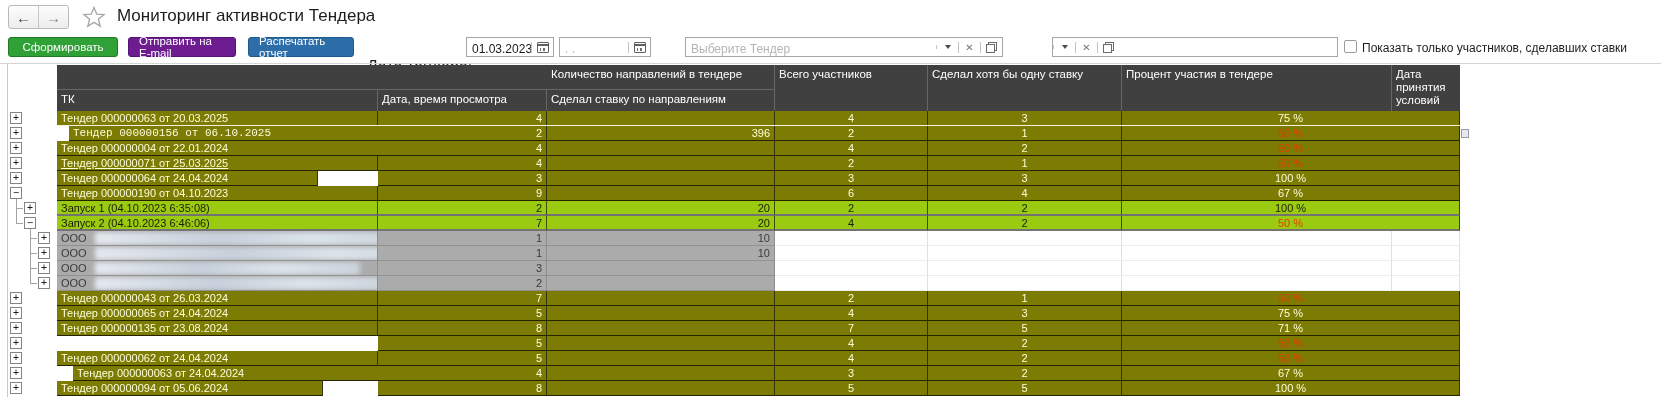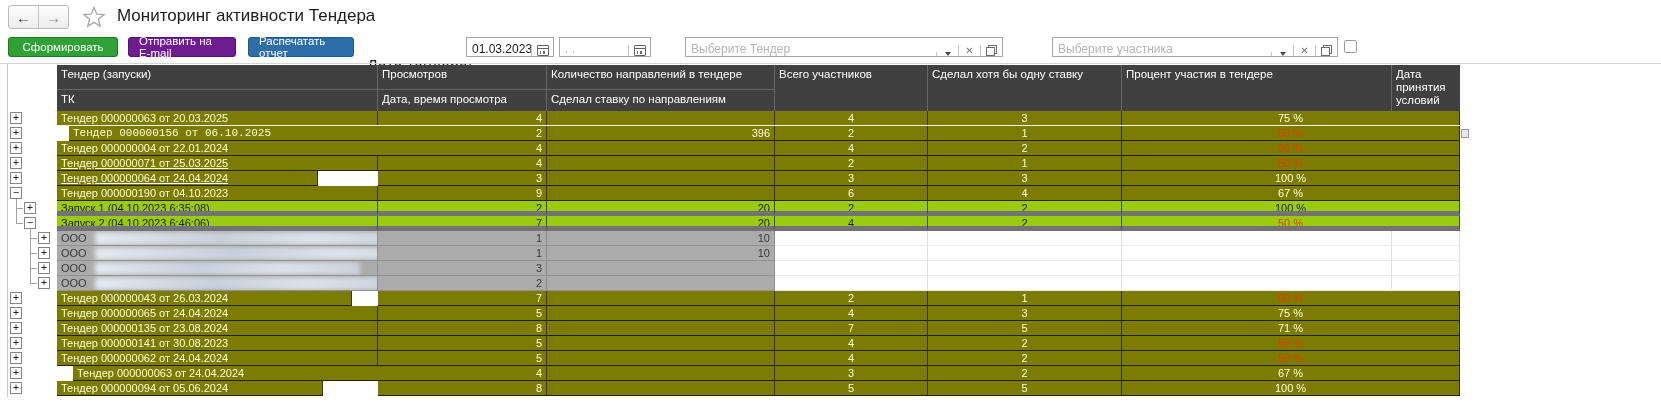--- a/index.html
+++ b/index.html
@@ -23,21 +23,21 @@
   .toolbar { position:absolute; left:0; top:34px; width:1661px; height:28px; }
   .btn { position:absolute; top:3px; height:20px; border-radius:3px; color:#fff;
     font-size:11.5px; display:flex; align-items:center; justify-content:center;
     padding:0 10px; cursor:default; }
   .btn-generate { left:8px;  width:110px; background:var(--c-generate); border:1px solid #1d7c22; }
   .btn-email    { left:128px; width:108px; background:var(--c-email);    border:1px solid #55127a; }
   .btn-print    { left:248px; width:106px; background:var(--c-print);    border:1px solid #1f5a8c; }
   .lbl { position:absolute; top:24px; font-size:16px; color:#1e1e1e; }
   .lbl-date { left:367px; }
   .field { position:absolute; top:3px; height:20px; background:#fff;
-    border:1px solid #a6a6a6; display:flex; align-items:flex-end; }
+    border:1px solid #a6a6a6; display:flex; align-items:center; }
   .field .txt { flex:1; font-size:12px; color:#1a1a1a; padding:3px 4px 0 5px; white-space:nowrap; overflow:hidden; }
   .field .txt.ph { color:#b4b4b4; }
   .fbtn { width:22px; border-left:1px solid #c3c3c3; display:flex; align-items:center; justify-content:center; }
   .cal { position:relative; width:12px; height:11px; border:1px solid #5f5f5f; border-radius:1px; }
   .cal::before { content:""; position:absolute; left:0; top:1.5px; width:100%; height:1.5px; background:#5f5f5f; }
   .cal::after { content:""; position:absolute; left:2px; top:5px; width:6px; height:3px;
     background:repeating-linear-gradient(90deg,#6e6e6e 0 1.5px,transparent 1.5px 3.5px); }
   .date1 { left:466px; width:88px; }
   .date2 { left:559px; width:92px; }
   .combo1 { left:685px; width:318px; }
@@ -57,21 +57,21 @@
   .grid-leftline { position:absolute; left:7px; top:0; width:1px; height:333px; background:#c9c9c9; }
   .thead { position:absolute; left:57px; top:1px; width:1403px; height:46px;
     background:var(--c-header); color:#fff; font-size:11.5px; }
   .hc { position:absolute; padding:3px 4px; border-right:1px solid #666;
     overflow:hidden; line-height:13px; }
   .hc.sub { border-top:1px solid #666; }
   .tbody { position:absolute; left:0; top:0; width:1661px; height:340px; }
   .row { position:absolute; left:57px; width:1403px; height:15px; font-size:11px; line-height:14px; }
   .cell { position:absolute; top:0; height:15px; padding:0 4px; white-space:nowrap; overflow:hidden; }
   .t-row .cell { background:var(--c-olive); color:#fdfdda; border-right:1px solid #33330a; border-bottom:1px solid #242400; }
-  .l-row .cell { background:var(--c-green); color:#1c1c00; border-right:1px solid #3d4d00; border-bottom:5px solid #737373; }
+  .l-row .cell { background:var(--c-green); color:#1c1c00; border-right:1px solid #3d4d00; border-bottom:2px solid #737373; }
   .o-row .cell.dark { background:var(--c-grey); color:#3a3a3a; border-right:1px solid #8d8d8d; border-bottom:1px solid #919191; }
   .o-row .cell.lite { background:#fff; border-right:1px solid #e0e0e0; border-bottom:1px solid #ececec; }
   .num-r { text-align:right; }
   .num-c { text-align:center; }
   .pct.red { color:var(--c-red); }
   .blur-blob { position:absolute; top:1px; height:13px; border-radius:2px;
     background:linear-gradient(100deg,#e8edf4,#c9d3df 40%,#dfe7ee 70%,#cdd5e0);
     filter:blur(2.5px); opacity:.95; }
   .expander { position:absolute; width:12px; height:12px; border:1px solid #848484;
     background:#fff; color:#1e1e1e; font-size:10px; line-height:10px; text-align:center;
@@ -124,42 +124,40 @@
         </div>
       <div class="fbtn">
           <span class="xmark">✕</span>
         </div>
       <div class="fbtn">
           <span class="choose"></span>
         </div>
     </div>
 
     <div class="field combo2">
-      <div class="txt ph">Выберите участника</div>
       <div class="fbtn">
           <span class="arrow-down"></span>
         </div>
       <div class="fbtn">
           <span class="xmark">✕</span>
         </div>
       <div class="fbtn">
           <span class="choose"></span>
         </div>
     </div>
 
     <div class="checkbox"></div>
+    <div class="lbl lbl-check">Показать только участников, сделавших ставки</div>
   </div>
 
   <div class="grid">
     <div class="grid-leftline"></div>
 
     <div class="thead">
-      <div class="hc" style="left:0;top:0;width:321px;height:24px">Тендер (запуски)</div>
       <div class="hc sub" style="left:0;top:24px;width:321px;height:22px">ТК</div>
-      <div class="hc" style="left:321px;top:0;width:169px;height:24px">Просмотров</div>
       <div class="hc sub" style="left:321px;top:24px;width:169px;height:22px">Дата, время просмотра</div>
       <div class="hc" style="left:490px;top:0;width:228px;height:24px">Количество направлений в тендере</div>
       <div class="hc sub" style="left:490px;top:24px;width:228px;height:22px">Сделал ставку по направлениям</div>
       <div class="hc" style="left:718px;top:0;width:153px;height:46px">Всего участников</div>
       <div class="hc" style="left:871px;top:0;width:194px;height:46px">Сделал хотя бы одну ставку</div>
       <div class="hc" style="left:1065px;top:0;width:270px;height:46px">Процент участия в тендере</div>
       <div class="hc" style="left:1335px;top:0;width:68px;height:46px;border-right:none">Дата принятия условий</div>
     </div>
 
     <div class="tbody" id="tbody">
@@ -195,21 +193,21 @@
         <div class="row t-row" style="top: 92px;">
           <div class="cell " style="left: 0px; width: 321px; text-decoration: underline;">Тендер 000000071 от 25.03.2025</div>
           <div class="cell num-r " style="left: 321px; width: 169px;">4</div>
           <div class="cell num-r " style="left: 490px; width: 228px;"></div>
           <div class="cell num-c" style="left: 718px; width: 153px;">2</div>
           <div class="cell num-c" style="left: 871px; width: 194px;">1</div>
           <div class="cell num-c pct red" style="left: 1065px; width: 338px;">50 %</div>
         </div>
         <div class="expander" style="left: 10px; top: 93px;">+</div>
         <div class="row t-row" style="top: 107px;">
-          <div class="cell " style="left: 0px; width: 261px; text-decoration: underline;">Тендер 000000064 от 24.04.2024</div>
+          <div class="cell " style="left: 0px; width: 261px;">Тендер 000000064 от 24.04.2024</div>
           <div class="cell num-r " style="left: 321px; width: 169px;">3</div>
           <div class="cell num-r " style="left: 490px; width: 228px;"></div>
           <div class="cell num-c" style="left: 718px; width: 153px;">3</div>
           <div class="cell num-c" style="left: 871px; width: 194px;">3</div>
           <div class="cell num-c pct" style="left: 1065px; width: 338px;">100 %</div>
         </div>
         <div class="expander" style="left: 10px; top: 108px;">+</div>
         <div class="row t-row" style="top: 122px;">
           <div class="cell " style="left: 0px; width: 321px;">Тендер 000000190 от 04.10.2023</div>
           <div class="cell num-r " style="left: 321px; width: 169px;">9</div>
@@ -271,21 +269,21 @@
           <div class="cell dark" style="left: 0px; width: 321px;">ООО<div class="blur-blob" style="left: 38px; width: 300px;"></div></div>
           <div class="cell num-r dark" style="left: 321px; width: 169px;">2</div>
           <div class="cell num-r dark" style="left: 490px; width: 228px;"></div>
           <div class="cell lite num-c" style="left: 718px; width: 153px;"></div>
           <div class="cell lite num-c" style="left: 871px; width: 194px;"></div>
           <div class="cell lite num-c" style="left: 1065px; width: 270px;"></div>
           <div class="cell lite" style="left: 1335px; width: 68px;"></div>
         </div>
         <div class="expander" style="left: 38px; top: 213px;">+</div>
         <div class="row t-row" style="top: 227px;">
-          <div class="cell " style="left: 0px; width: 295px;">Тендер 000000043 от 26.03.2024</div>
+          <div class="cell " style="left: 0px; width: 321px;">Тендер 000000043 от 26.03.2024</div>
           <div class="cell num-r " style="left: 321px; width: 169px;">7</div>
           <div class="cell num-r " style="left: 490px; width: 228px;"></div>
           <div class="cell num-c" style="left: 718px; width: 153px;">2</div>
           <div class="cell num-c" style="left: 871px; width: 194px;">1</div>
           <div class="cell num-c pct red" style="left: 1065px; width: 338px;">50 %</div>
         </div>
         <div class="expander" style="left: 10px; top: 228px;">+</div>
         <div class="row t-row" style="top: 242px;">
           <div class="cell " style="left: 0px; width: 321px;">Тендер 000000065 от 24.04.2024</div>
           <div class="cell num-r " style="left: 321px; width: 169px;">5</div>
@@ -298,21 +296,20 @@
         <div class="row t-row" style="top: 257px;">
           <div class="cell " style="left: 0px; width: 321px;">Тендер 000000135 от 23.08.2024</div>
           <div class="cell num-r " style="left: 321px; width: 169px;">8</div>
           <div class="cell num-r " style="left: 490px; width: 228px;"></div>
           <div class="cell num-c" style="left: 718px; width: 153px;">7</div>
           <div class="cell num-c" style="left: 871px; width: 194px;">5</div>
           <div class="cell num-c pct" style="left: 1065px; width: 338px;">71 %</div>
         </div>
         <div class="expander" style="left: 10px; top: 258px;">+</div>
         <div class="row t-row" style="top: 272px;">
-          <div class="cell " style="left: 0px; width: 321px;">Тендер 000000141 от 30.08.2023</div>
           <div class="cell num-r " style="left: 321px; width: 169px;">5</div>
           <div class="cell num-r " style="left: 490px; width: 228px;"></div>
           <div class="cell num-c" style="left: 718px; width: 153px;">4</div>
           <div class="cell num-c" style="left: 871px; width: 194px;">2</div>
           <div class="cell num-c pct red" style="left: 1065px; width: 338px;">50 %</div>
         </div>
         <div class="expander" style="left: 10px; top: 273px;">+</div>
         <div class="row t-row" style="top: 287px;">
           <div class="cell " style="left: 0px; width: 321px;">Тендер 000000062 от 24.04.2024</div>
           <div class="cell num-r " style="left: 321px; width: 169px;">5</div>

